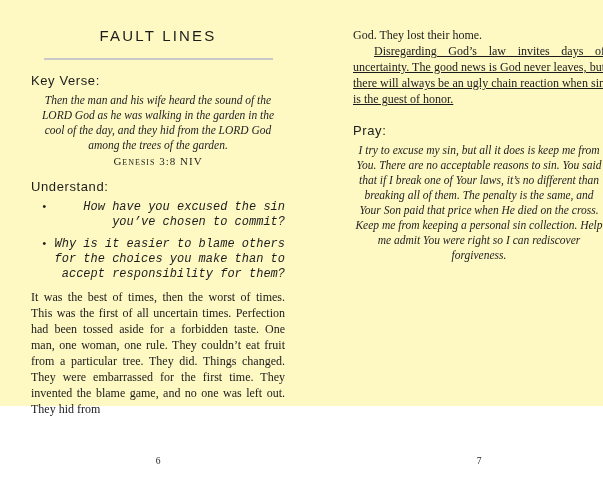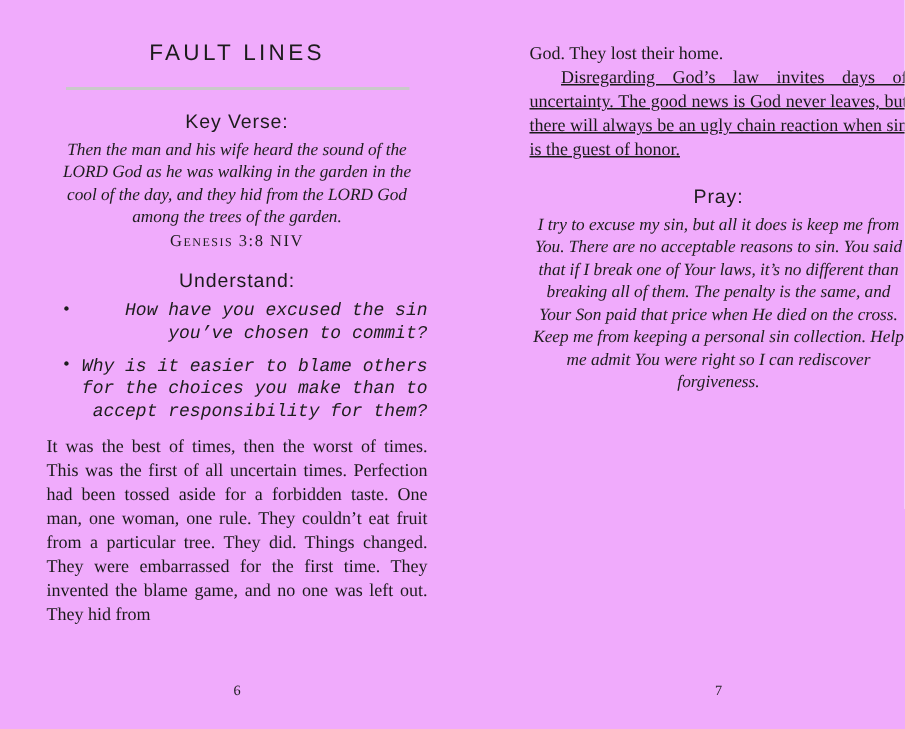--- a/index.html
+++ b/index.html
@@ -5,22 +5,22 @@
   html, body { margin: 0; padding: 0; }
   body {
     width: 603px; height: 486px;
     background: #ffffff;
     color: #1d1d1d;
     font-family: "Liberation Serif", serif;
     overflow: hidden;
   }
   .spread {
     position: relative;
-    width: 603px; height: 486px;
-    background: #f0abfc;
+    width: 603px; height: 406px;
+    background: #fef9c3;
   }
   .page {
     position: absolute;
     top: 0; height: 486px;
   }
   .page-left  { left: 31px;  width: 254px; }
   .page-right { left: 353px; width: 252px; }
 
   
   .chapter-title {
@@ -42,21 +42,21 @@
   .rule {
     width: 229px; height: 0;
     border: none; border-top: 2px solid #c9c9c9;
     margin: 13px auto 0 auto;
   }
   .section-heading {
     margin: 0;
     font-family: "Liberation Sans", sans-serif;
     font-size: 13px; font-weight: 400;
     letter-spacing: 0.6px;
-    text-align: center; color: #1c1c1c;
+    text-align: left; color: #1c1c1c;
     line-height: 16px;
   }
   .mt-kv   { margin-top: 13px; }
   .mt-und  { margin-top: 11px; }
   .mt-app  { margin-top: 14px; }
   .mt-pray { margin-top: 16px; }
 
   
   .verse-text, .prayer-text {
     margin: 4px 0 0 0;

